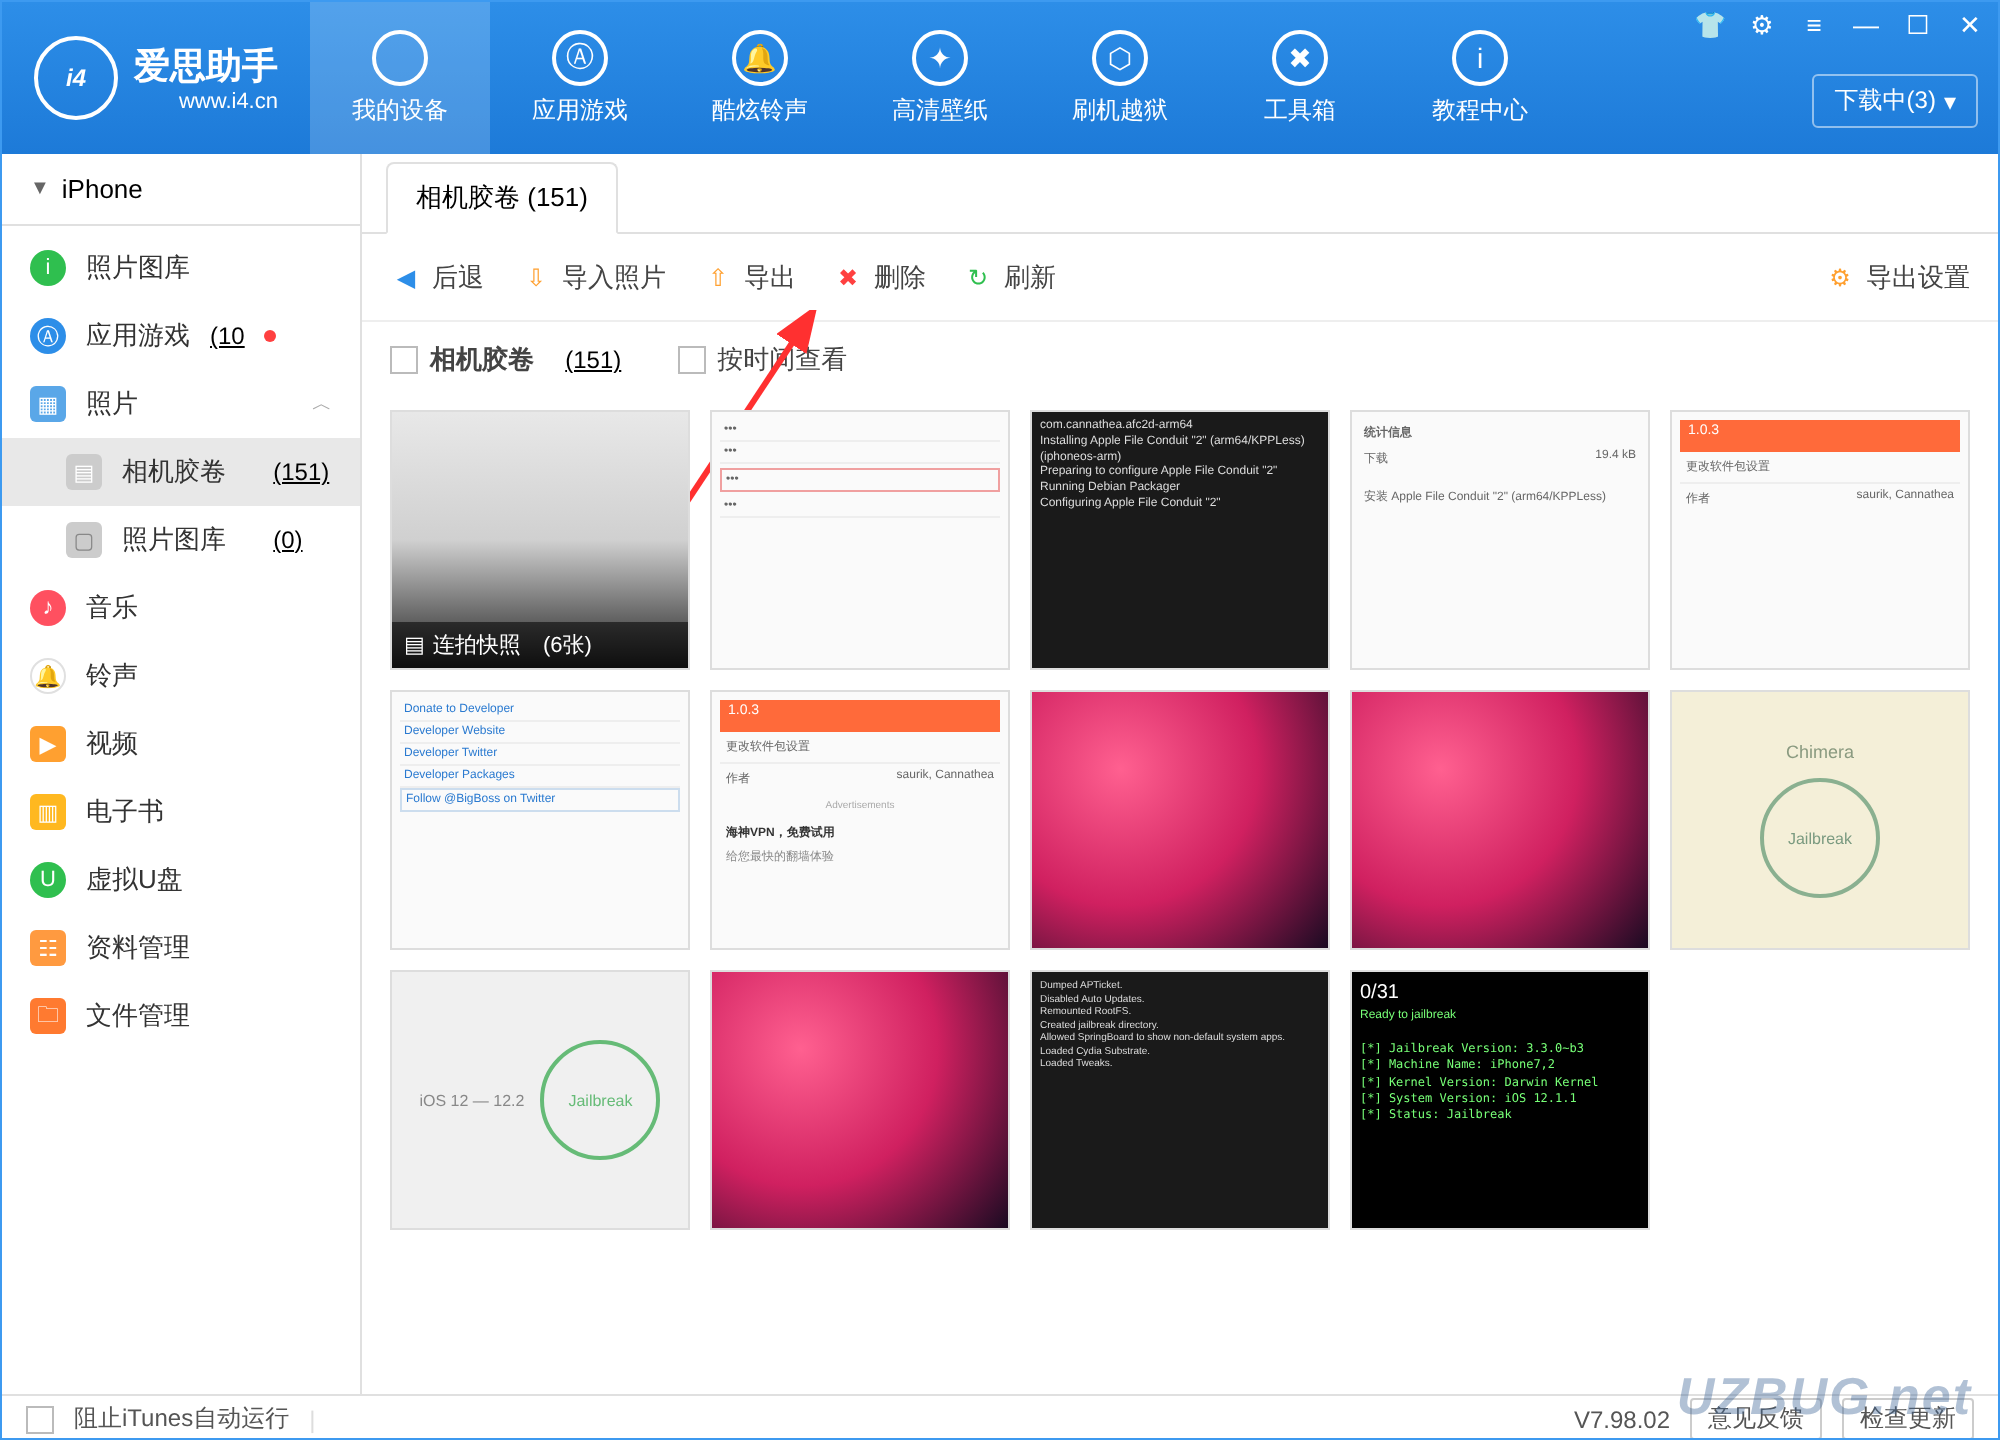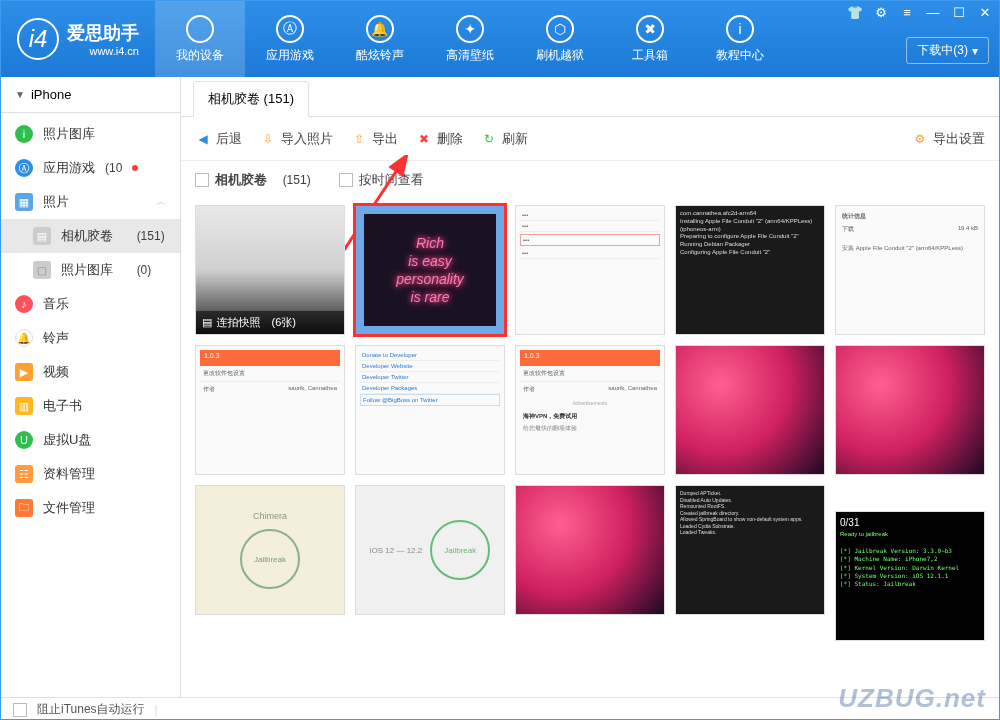--- a/index.html
+++ b/index.html
@@ -1,19 +1,19 @@
 <!DOCTYPE html>
 <html><head>
 <meta charset="utf-8">
 <style>
 * { margin: 0; padding: 0; box-sizing: border-box; font-family: "Microsoft YaHei", Arial, sans-serif; }
 body { width: 1000px; height: 720px; overflow: hidden; background: #fff; border: 1px solid #3d9af0; }
 .header { background: linear-gradient(to bottom, #2d8ee8, #1d7ad8); height: 76px; display: flex; align-items: center; position: relative; }
 .logo-area { display: flex; align-items: center; padding: 0 16px; gap: 8px; }
-.logo-badge { width: 42px; height: 42px; border-radius: 50%; border: 2px solid #fff; display: flex; align-items: center; justify-content: center; color: #fff; font-size: 24px; font-weight: normal; font-style: italic; }
+.logo-badge { width: 42px; height: 42px; border-radius: 50%; border: 2px solid #fff; display: flex; align-items: center; justify-content: center; color: #fff; font-size: 12px; font-weight: bold; font-style: italic; }
 .logo-text { color: #fff; }
 .logo-title { font-size: 18px; font-weight: bold; }
 .logo-url { font-size: 11px; text-align: right; }
 .nav-tabs { display: flex; height: 100%; flex: 1; }
 .nav-tab { width: 90px; display: flex; flex-direction: column; align-items: center; justify-content: center; color: #fff; cursor: pointer; gap: 4px; }
 .nav-tab.active { background: rgba(255,255,255,0.18); }
 .nav-tab-icon { width: 28px; height: 28px; border-radius: 50%; border: 2px solid #fff; display: flex; align-items: center; justify-content: center; font-size: 14px; }
 .nav-tab-label { font-size: 12px; }
 .win-controls { position: absolute; top: 4px; right: 6px; display: flex; gap: 10px; color: #fff; font-size: 13px; }
 .win-btn { cursor: pointer; width: 16px; text-align: center; }
@@ -23,21 +23,21 @@
 .body-row { display: flex; height: 620px; }
 .sidebar { width: 190px; border-right: 1px solid #e0e0e0; display: flex; flex-direction: column; }
 .device-header { padding: 10px 14px; border-bottom: 1px solid #e0e0e0; font-size: 13px; display: flex; align-items: center; gap: 6px; }
 .chev { font-size: 10px; color: #666; }
 .side-list { flex: 1; overflow: auto; padding-top: 4px; }
 .side-item { display: flex; align-items: center; padding: 8px 14px; font-size: 13px; color: #333; gap: 10px; cursor: pointer; }
 .side-sub { padding-left: 32px; }
 .side-item.active { background: #e8e8e8; }
 .side-icon { width: 18px; height: 18px; border-radius: 50%; display: inline-flex; align-items: center; justify-content: center; font-size: 11px; color: #fff; flex-shrink: 0; }
 .side-icon.sq { border-radius: 3px; }
-.count { color: #404040; font-size: 12px; }
+.count { color: #000000; font-size: 12px; text-decoration: underline; }
 .badge-dot { width: 6px; height: 6px; background: #ff4040; border-radius: 50%; }
 .expander { margin-left: auto; color: #aaa; font-size: 10px; }
 .help-link { margin: 12px; text-align: center; font-size: 13px; color: #2fa84f; border: 1px solid #2fa84f; padding: 6px 2px; }
 
 .main { flex: 1; display: flex; flex-direction: column; }
 .tab-strip { height: 40px; border-bottom: 1px solid #e0e0e0; display: flex; align-items: flex-end; padding: 0 12px; }
 .content-tab { border: 1px solid #e0e0e0; border-bottom: 1px solid #fff; padding: 8px 14px; font-size: 13px; border-radius: 4px 4px 0 0; position: relative; top: 1px; background: #fff; }
 .toolbar { height: 44px; display: flex; align-items: center; padding: 0 14px; gap: 18px; font-size: 13px; color: #444; border-bottom: 1px solid #eee; }
 .tool-btn { display: flex; align-items: center; gap: 5px; cursor: pointer; }
 .tool-ic { width: 16px; height: 16px; display: inline-flex; align-items: center; justify-content: center; font-size: 12px; }
@@ -53,21 +53,21 @@
 .burst-bar { position: absolute; left: 0; right: 0; bottom: 0; background: rgba(0,0,0,0.55); color: #fff; font-size: 11px; padding: 4px 6px; display: flex; align-items: center; gap: 4px; }
 .neon { width: 100%; height: 100%; background: #1a1220; display: flex; flex-direction: column; align-items: center; justify-content: center; font-family: cursive; color: #ff7ab0; text-shadow: 0 0 5px #ff5090, 0 0 10px #ff5090; font-size: 14px; gap: 2px; font-style: italic; border: 8px solid #6fa8e6; }
 .dark { background: #1a1a1a; color: #ddd; font-size: 6px; padding: 4px; line-height: 1.3; }
 .lite { background: #fafafa; font-size: 6px; padding: 4px; color: #666; }
 .orange-top { height: 16px; background: #ff6a3a; font-size: 7px; color: #fff; padding: 2px 4px; }
 .pink-swirl { background: radial-gradient(circle at 30% 30%, #ff6090, #d02060, #1a0a22); }
 .chimera-bg { background: #f4efd8; display: flex; align-items: center; justify-content: center; flex-direction: column; gap: 8px; }
 .chimera-ring { width: 60px; height: 60px; border: 2px solid #8ab090; border-radius: 50%; display: flex; align-items: center; justify-content: center; font-size: 8px; color: #7a9a80; }
 .ios-bg { background: #f0f0f0; display: flex; flex-direction: row; align-items: center; justify-content: center; gap: 8px; }
 .ios-ring { width: 60px; height: 60px; border: 2px solid #66bb77; border-radius: 50%; display: flex; align-items: center; justify-content: center; font-size: 8px; color: #66bb77; }
-.term { background: #000; color: #7f7; font-family: monospace; font-size: 6px; padding: 4px; line-height: 1.4; margin-top: 26px; }
+.term { background: #000; color: #7f7; font-family: monospace; font-size: 6px; padding: 4px; line-height: 1.4; }
 
 .statusbar { height: 24px; border-top: 1px solid #e0e0e0; display: flex; align-items: center; padding: 0 12px; font-size: 12px; color: #555; gap: 10px; }
 .status-right { margin-left: auto; display: flex; align-items: center; gap: 10px; }
 .stat-btn { border: 1px solid #ccc; padding: 1px 8px; font-size: 12px; border-radius: 2px; }
 .watermark { position: absolute; right: 14px; bottom: 6px; font-size: 26px; font-weight: bold; font-style: italic; color: rgba(60,100,150,0.4); letter-spacing: 1px; pointer-events: none; }
 </style>
 </head>
 <body>
 
 <div class="header">
@@ -222,28 +222,20 @@
             </marker>
           </defs>
           <line x1="10" y1="160" x2="108" y2="12" stroke="#ff3030" stroke-width="3" marker-end="url(#ah)"></line>
         </svg>
     </div>
     <div class="grid-area">
       <div class="photo-grid">
 
         <div class="thumb" style="background:linear-gradient(180deg,#e8e8e8 0%,#d0d0d0 50%,#202020 100%)">
           <div class="burst-bar"><span>▤</span><span>连拍快照</span>&nbsp;<span>(6张)</span></div>
-        </div>
-        <div class="thumb selected">
-          <div class="neon">
-              <div>Rich</div>
-              <div>is easy</div>
-              <div>personality</div>
-              <div>is rare</div>
-            </div>
         </div>
         <div class="thumb lite">
             <div style="border-bottom:1px solid #eee;padding:2px">•••</div>
             <div style="border-bottom:1px solid #eee;padding:2px">•••</div>
             <div style="border:1px solid #f0a0a0;padding:2px;margin:2px 0">•••</div>
             <div style="border-bottom:1px solid #eee;padding:2px">•••</div>
           </div>
         <div class="thumb dark">com.cannathea.afc2d-arm64<br>Installing Apple File Conduit "2" (arm64/KPPLess)<br>(iphoneos-arm)<br>Preparing to configure Apple File Conduit "2"<br>Running Debian Packager<br>Configuring Apple File Conduit "2"</div>
         <div class="thumb lite">
             <div style="font-weight:bold;padding:2px">统计信息</div>
@@ -296,14 +288,19 @@
         <div class="thumb term"><div style="color:#fff;font-size:10px">0/31</div><div>Ready to jailbreak</div><br>[*] Jailbreak Version: 3.3.0~b3<br>[*] Machine Name: iPhone7,2<br>[*] Kernel Version: Darwin Kernel<br>[*] System Version: iOS 12.1.1<br>[*] Status: Jailbreak</div>
       </div>
     </div>
   </div>
 </div>
 
 <div class="statusbar">
   <span class="chk"></span>
   <span>阻止iTunes自动运行</span>
   <span style="color:#ddd">|</span>
+  <div class="status-right">
+    <span>V7.98.02</span>
+    <span class="stat-btn">意见反馈</span>
+    <span class="stat-btn">检查更新</span>
+  </div>
 </div>
 <div class="watermark">UZBUG.net</div>
 
 </body></html>

